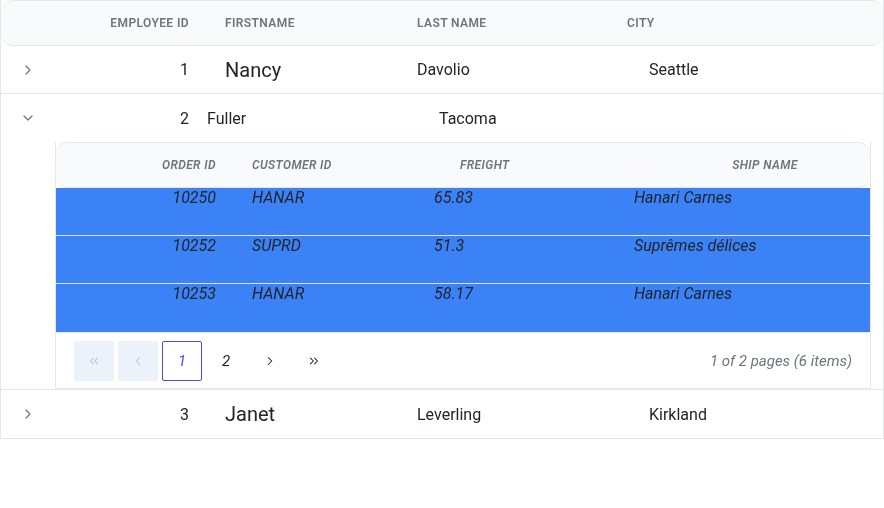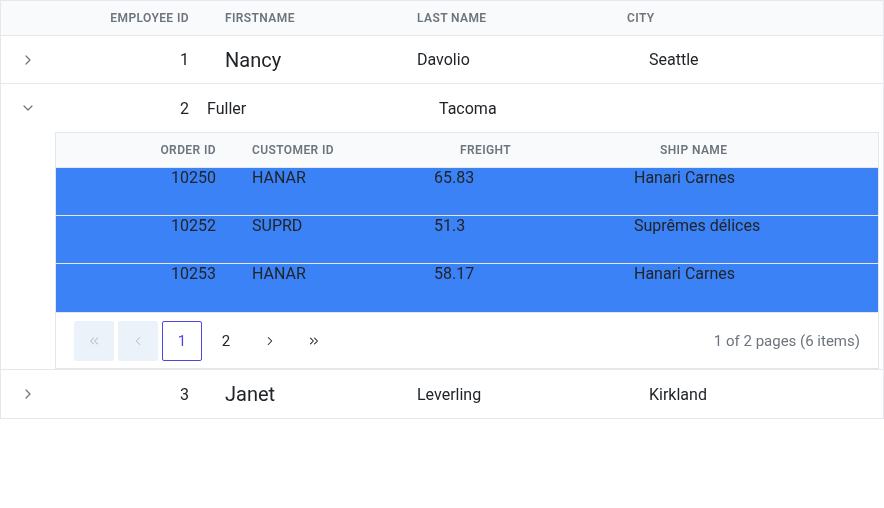--- a/index.html
+++ b/index.html
@@ -1,44 +1,44 @@
 <!DOCTYPE html>
 <html><head>
 <meta charset="utf-8">
 <style>
   * { box-sizing: border-box; }
   html,body { margin:0; padding:0; font-family: -apple-system, BlinkMacSystemFont, "Segoe UI", Roboto, "Helvetica Neue", Arial, sans-serif; color:#212529; background:#fff; }
   .grid { width:884px; border:1px solid #e4e7eb; border-top:none; }
-  .hdr-row { display:flex; align-items:center; height:36px; background:#f9fafb; border-top:1px solid #e4e7eb; border-bottom:1px solid #e4e7eb; }
+  .hdr-row { display:flex; align-items:center; height:46px; background:#f9fafb; border-top:1px solid #e4e7eb; border-bottom:1px solid #e4e7eb;border-radius:12px; }
   .hdr-row.sub { background:#f9fafb; }
   .hcell { font-size:12px; font-weight:600; letter-spacing:0.4px; color:#6c757d; text-transform:uppercase; }
   .expand-col { width:54px; display:flex; justify-content:center; align-items:center; }
   .row { display:flex; align-items:center; height:48px; border-bottom:1px solid #e4e7eb; background:#fff; }
   .row .expand-col { cursor:pointer; }
   .c-id   { width:152px; padding-right:18px; text-align:right; font-size:16px; }
   .c-fn   { width:210px; padding-left:18px; font-size:20px; }
   .c-ln   { width:210px; padding-left:0; font-size:16px; }
   .c-city { flex:1; padding-left:0; font-size:16px;margin-left:22px; }
   .h-id   { width:152px; padding-right:18px; text-align:right; }
   .h-fn   { width:210px; padding-left:18px; }
   .h-ln   { width:210px; }
   .h-city { flex:1; }
   .chev { width:16px; height:16px; stroke:#6c757d; stroke-width:1.8; fill:none; stroke-linecap:round; stroke-linejoin:round; }
-  .detail-wrap { padding:0 4px 0 54px; border-bottom:1px solid #e4e7eb; }
+  .detail-wrap { padding:0 12px 0 54px; border-bottom:1px solid #e4e7eb;font-style:italic; }
   .detail { border:1px solid #e4e7eb; border-top:none; }
   .sub-row { display:flex; height:48px; border-bottom:1px solid #e4e7eb; background:#3b82f6; }
   .sc-spacer { width:58px; }
   .sc-oid  { width:120px; padding-right:18px; text-align:right; font-size:16px; }
   .sc-cid  { width:200px; padding-left:18px; font-size:16px; }
   .sc-fr   { width:200px; padding-left:0; font-size:16px; }
   .sc-sn   { flex:1; padding-left:0; font-size:16px; }
   .sh-oid  { width:120px; padding-right:18px; text-align:right; }
   .sh-cid  { width:200px; padding-left:18px; }
   .sh-fr   { width:200px;margin-left:26px; }
-  .sh-sn   { flex:1; }
+  .sh-sn   { flex:1;text-align:center; }
   .pager-row { display:flex; align-items:center; height:56px; padding:0 18px; background:#fff; justify-content:space-between; }
   .pager-btns { display:flex; gap:0; }
   .pbtn { width:40px; height:40px; display:flex; align-items:center; justify-content:center; font-size:15px; color:#212529; background:#fff; margin-right:4px; border-radius:2px; cursor:pointer; }
   .pbtn.disabled { background:#ecf2fa; color:#b4c2d6; cursor:default; }
   .pbtn.current { border:1px solid #4f46e5; color:#4f46e5; background:#fff; }
   .pbtn .nav-ico { width:14px; height:14px; stroke:currentColor; stroke-width:1.8; fill:none; stroke-linecap:round; stroke-linejoin:round; }
   .pager-info { color:#6c757d; font-size:15px; }
 </style>
 </head>
 <body>

